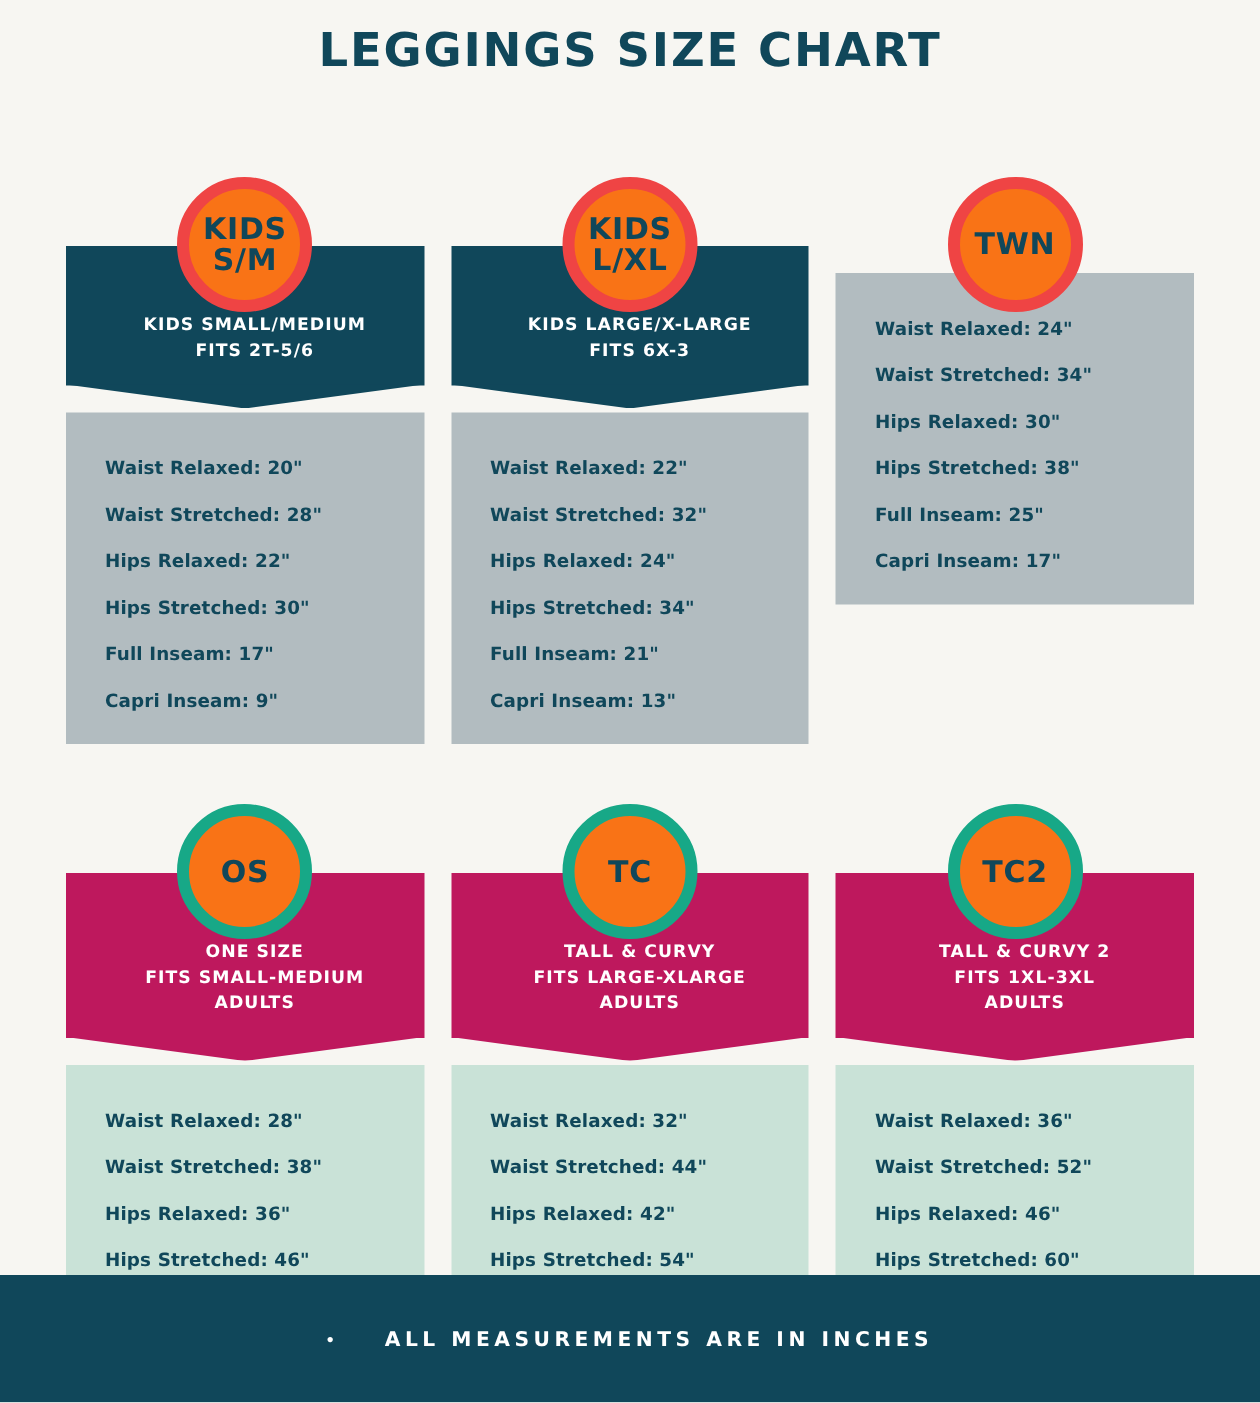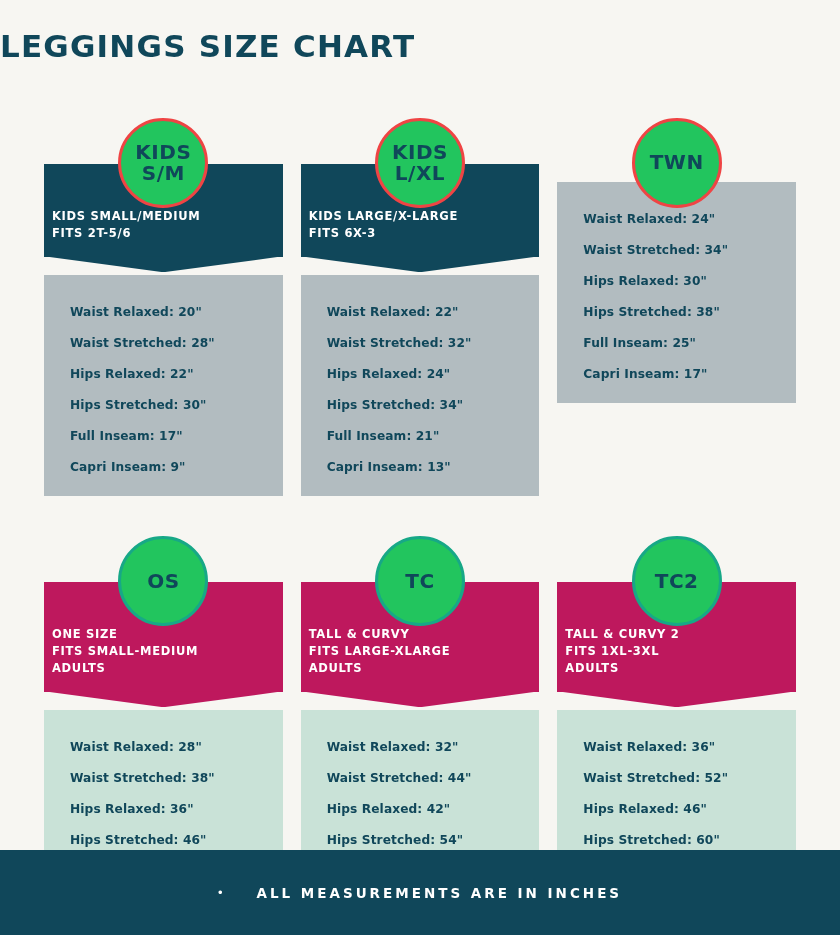--- a/index.html
+++ b/index.html
@@ -12,22 +12,22 @@
   .page {
     position: relative;
     width: 840px;
     height: 935px;
     background: #f7f6f2;
     overflow: hidden;
   }
 
   
   .header {
-    padding-top: 28px;
-    text-align: left;
+    padding-top: 16px;
+    text-align: center;
   }
   .title {
     font-size: 31px;
     font-weight: bold;
     letter-spacing: 1.2px;
     color: #10475a;
     font-family: "DejaVu Sans", sans-serif;
   }
   .subtitle {
     margin-top: 16px;
@@ -56,22 +56,22 @@
   }
 
   .badge {
     position: absolute;
     top: 0;
     left: 50%;
     transform: translateX(-50%);
     width: 90px;
     height: 90px;
     border-radius: 50%;
-    background: #22c55e;
-    border: 3px solid #ef4444;
+    background: #f97316;
+    border: 8px solid #ef4444;
     display: flex;
     flex-direction: column;
     align-items: center;
     justify-content: center;
     z-index: 3;
     text-align: center;
   }
   .badge.teal { border-color: #17a887; }
   .badge-text {
     font-size: 20px;
@@ -80,21 +80,22 @@
     color: #10475a;
     line-height: 1.06;
     font-family: "DejaVu Sans", sans-serif;
     white-space: pre-line;
   }
 
   .ribbon {
     position: relative;
     background: #10475a;
     color: #ffffff;
-    padding: 44px 10px 16px 8px;
+    padding: 44px 10px 16px 23px;
+    text-align: center;
     z-index: 1;
   }
   .ribbon.teal { background: #be185d; color: #ffffff; }
   .ribbon::after {
     content: "";
     position: absolute;
     left: 0; right: 0;
     bottom: -15px;
     height: 16px;
     background: inherit;

